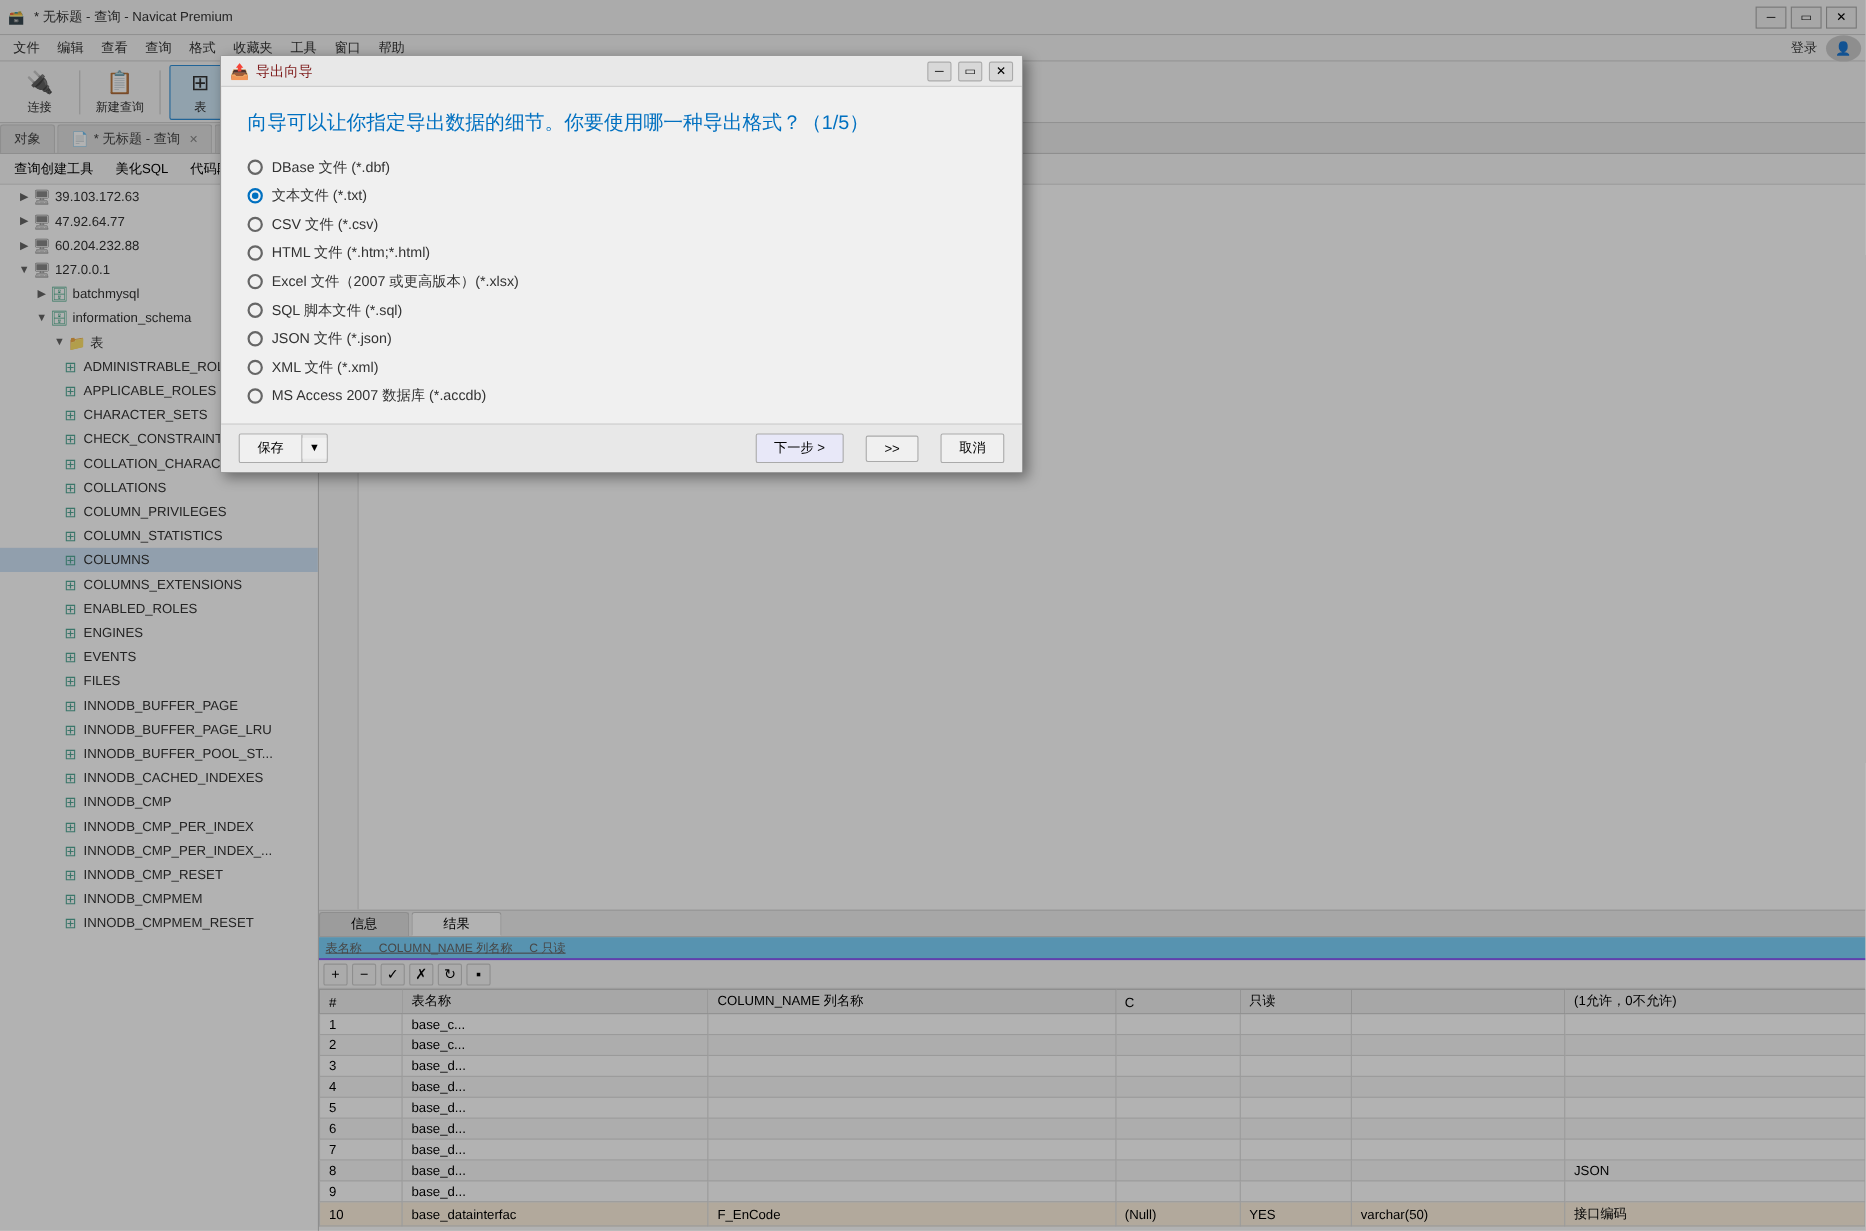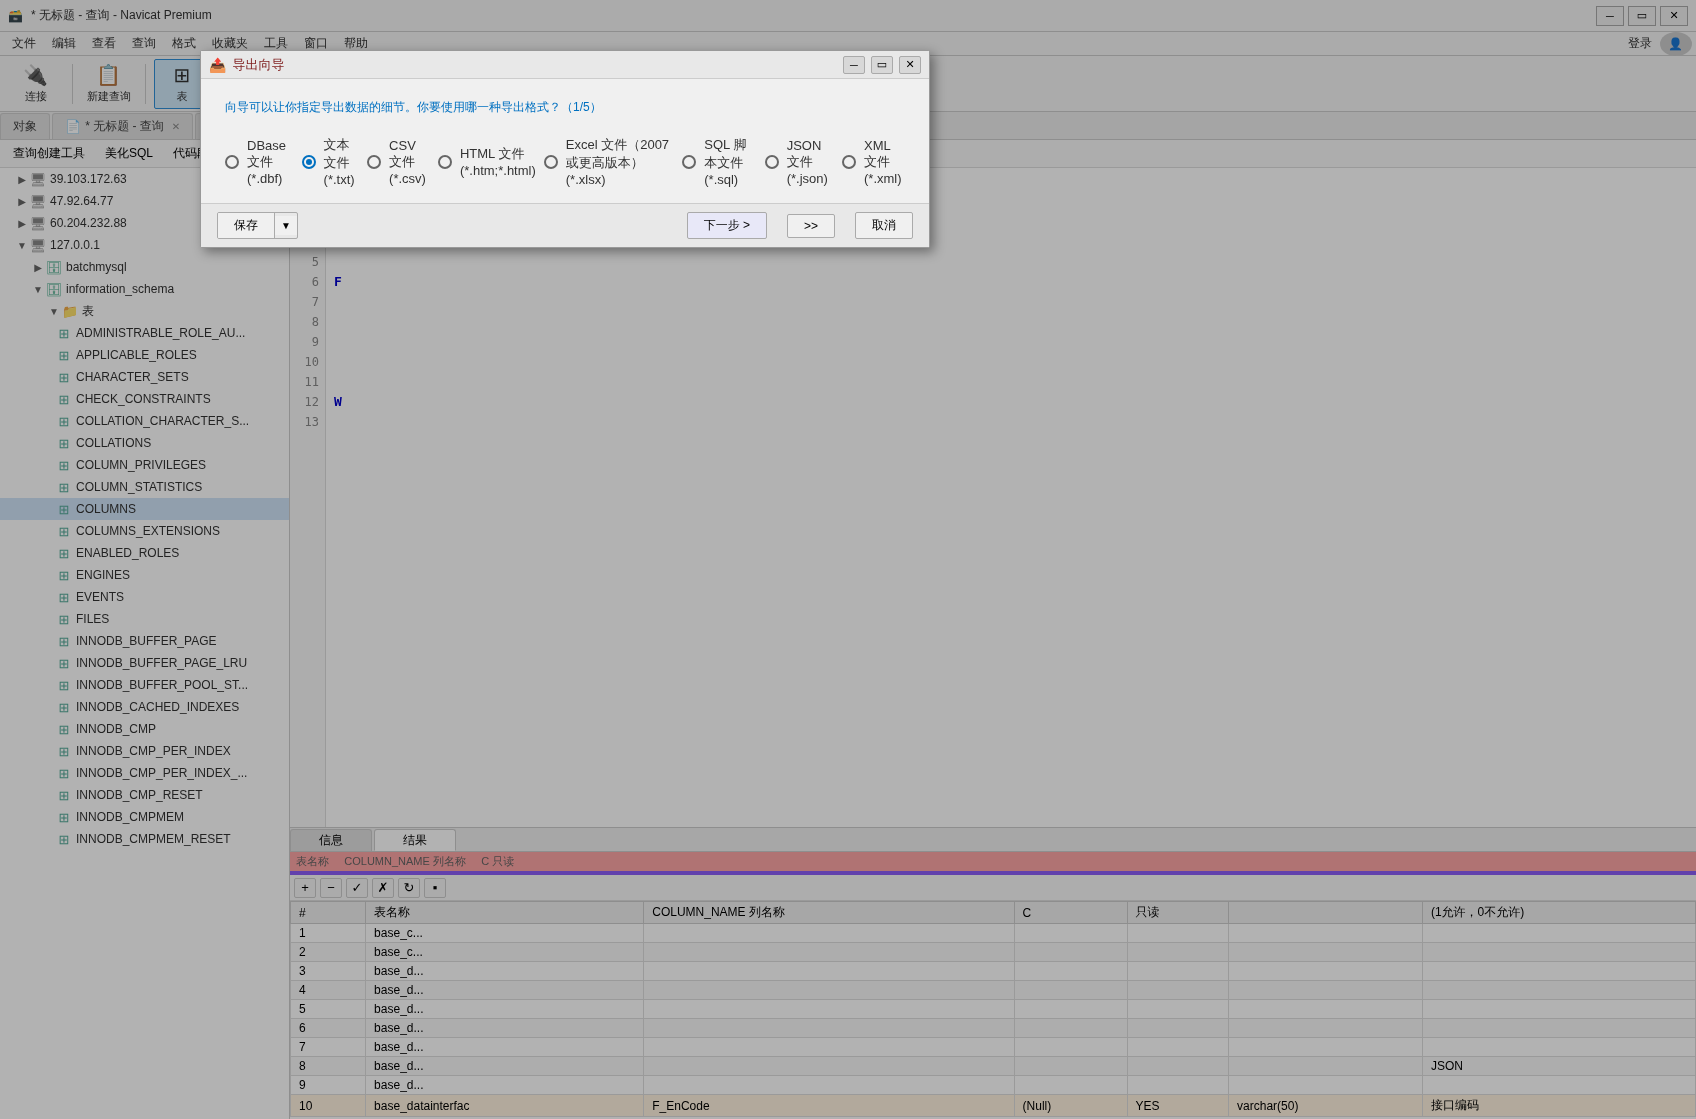--- a/index.html
+++ b/index.html
@@ -296,32 +296,32 @@
       background: #d8d8d8;
       cursor: pointer;
       font-size: 11px;
       display: flex; align-items: center; justify-content: center;
       border-radius: 2px;
     }
     .modal-body {
       padding: 20px 24px 16px;
     }
     .modal-heading {
-      font-size: 12px;
+      font-size: 18px;
       color: #0070c0;
       margin-bottom: 20px;
     }
     .modal-label {
       font-size: 13px;
       color: #333;
       margin-bottom: 12px;
     }
     .radio-group {
       display: flex;
-      flex-direction: row;
+      flex-direction: column;
       gap: 8px;
     }
     .radio-item {
       display: flex;
       align-items: center;
       gap: 8px;
       cursor: pointer;
       font-size: 13px;
       color: #333;
     }
@@ -675,21 +675,21 @@
 
     <div class="bottom-area">
       <div class="bottom-tabs">
         <div class="bottom-tab">
           <span>信息</span>
         </div>
         <div class="bottom-tab active">
           <span>结果</span>
         </div>
       </div>
-      <div style="background:#fca5a5;padding:2px 6px;font-size:11px;color:#666;border-bottom:4px solid #8b5cf6;">
+      <div style="background:#7dd3fc;padding:2px 6px;font-size:11px;color:#666;border-bottom:2px solid #8b5cf6;text-decoration:underline;">
         <span>表名称 &nbsp;&nbsp;&nbsp; COLUMN_NAME 列名称 &nbsp;&nbsp;&nbsp; C 只读</span>
       </div>
 
       <div class="table-action-bar">
         <button class="table-action-btn">+</button>
         <button class="table-action-btn">−</button>
         <button class="table-action-btn">✓</button>
         <button class="table-action-btn">✗</button>
         <button class="table-action-btn">↻</button>
         <button class="table-action-btn">▪</button>
@@ -845,20 +845,24 @@
           <span>SQL 脚本文件 (*.sql)</span>
         </label>
         <label class="radio-item">
           <div class="radio-circle"></div>
           <span>JSON 文件 (*.json)</span>
         </label>
         <label class="radio-item">
           <div class="radio-circle"></div>
           <span>XML 文件 (*.xml)</span>
         </label>
+        <label class="radio-item">
+          <div class="radio-circle"></div>
+          <span>MS Access 2007 数据库 (*.accdb)</span>
+        </label>
       </div>
     </div>
 
     <div class="modal-footer">
       <div class="footer-save-area">
         <button class="footer-save-btn">保存</button>
         <button class="footer-save-arrow">▼</button>
       </div>
       <div class="footer-spacer"></div>
       <button class="footer-btn primary">下一步 &gt;</button>

